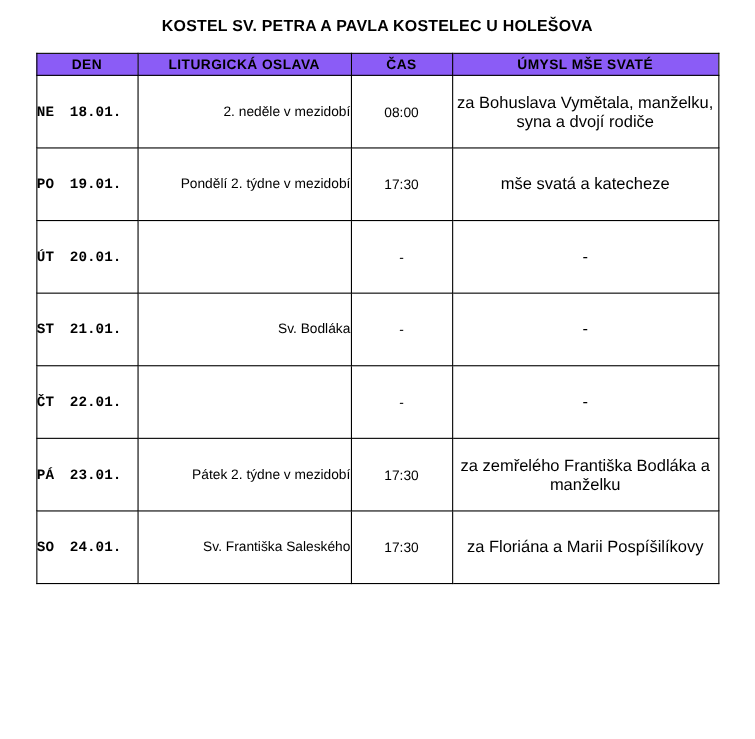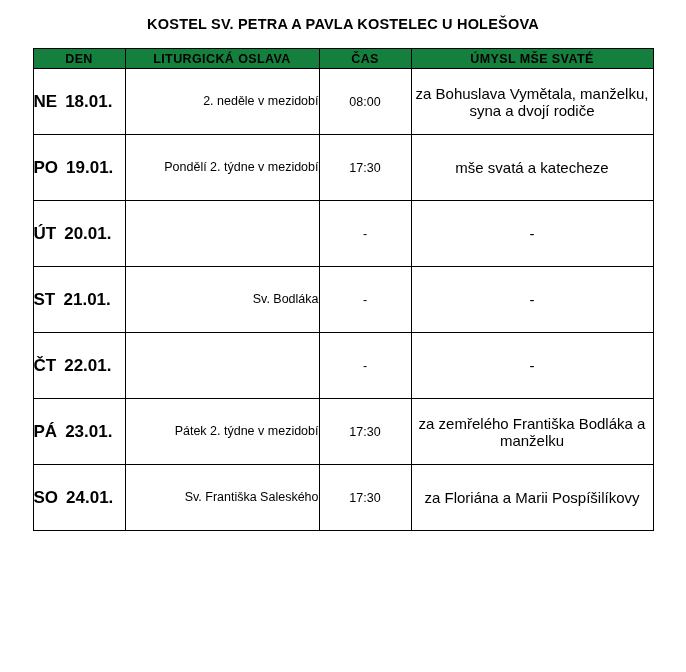--- a/index.html
+++ b/index.html
@@ -47,41 +47,42 @@
     margin: 14px auto 0 auto;
     width: 620px;
     table-layout: fixed;
   }
   table.schedule th,
   table.schedule td {
     border: 1px solid #000000;
     padding: 0;
   }
   thead th {
-    background: #15803d;
+    background: #8b5cf6;
     font-size: 12.5px;
     font-weight: bold;
     letter-spacing: 0.4px;
     height: 19px;
     text-align: center;
     vertical-align: middle;
   }
   col.c-day { width: 92px; }
   col.c-cel { width: 194px; }
   col.c-time { width: 92px; }
   col.c-int { width: 242px; }
 
   tbody tr { height: 66px; }
 
   td.day {
-    font-size: 17px;
+    font-size: 13px;
     font-weight: bold;
     vertical-align: middle;
     padding-left: 8px;
     white-space: nowrap;
+    font-family: Liberation Mono, monospace;
   }
   td.day .dow {
     display: inline-block;
     min-width: 22px;
   }
   td.day .date {
     display: inline-block;
     padding-left: 8px;
   }
   td.celebration {

